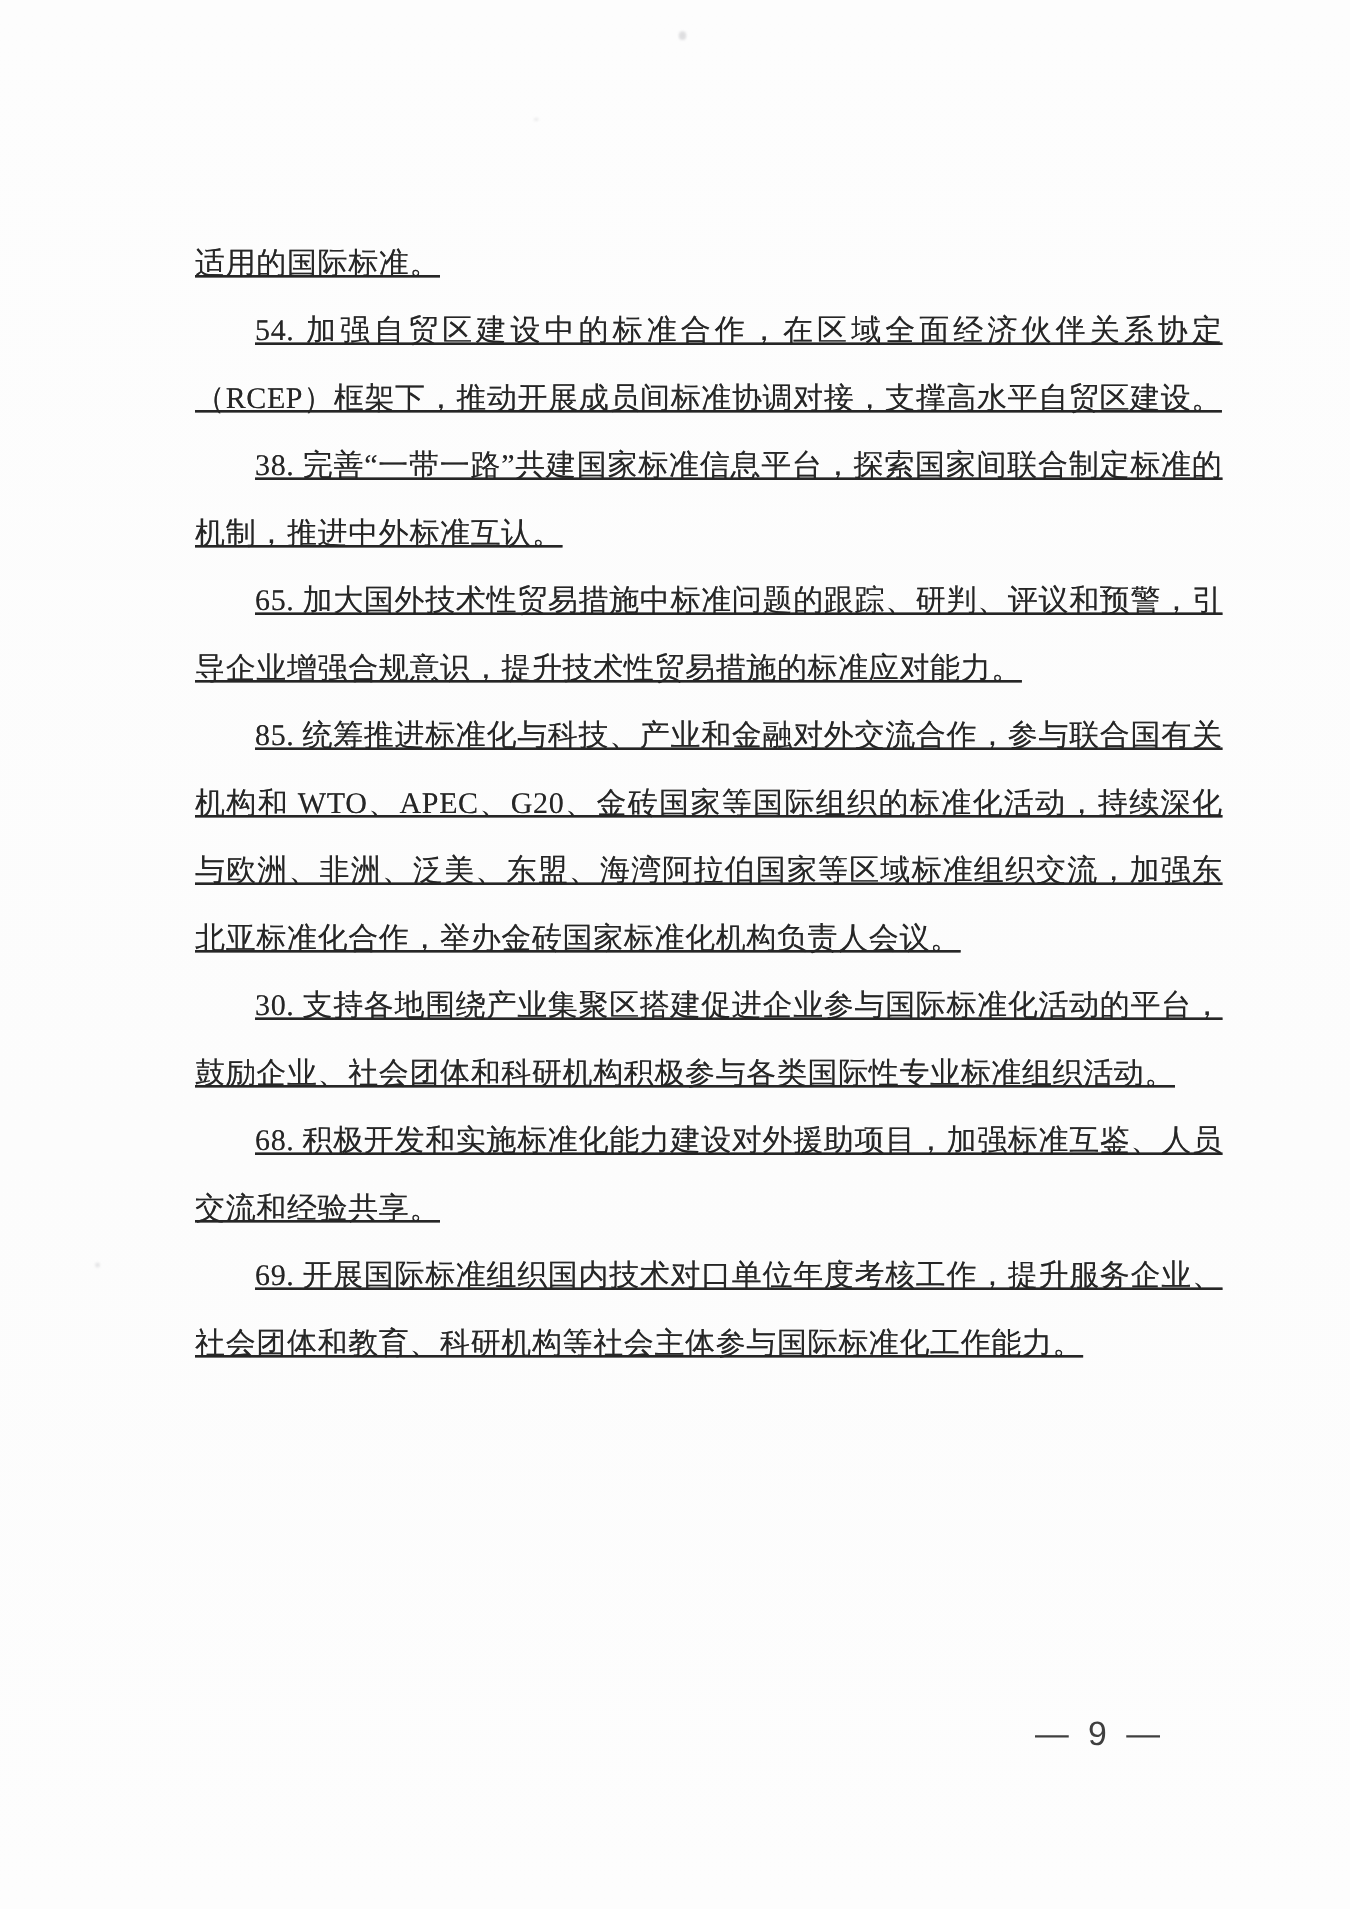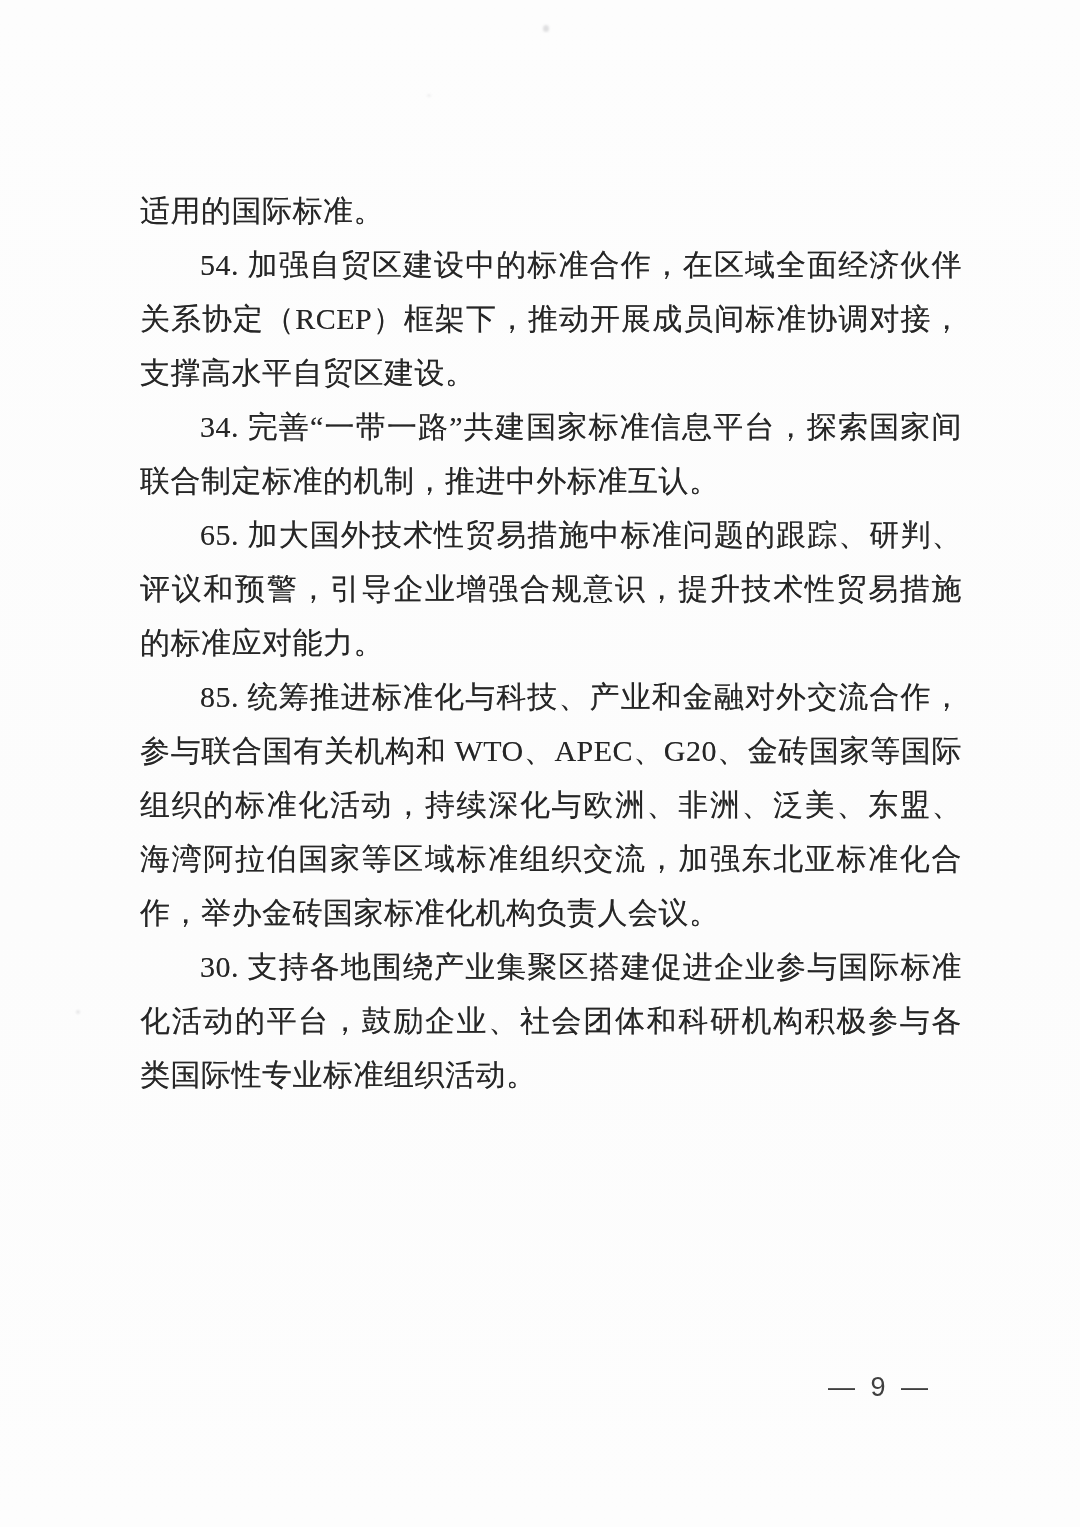--- a/index.html
+++ b/index.html
@@ -15,28 +15,29 @@
     color: #262626;
     font-family: "Liberation Serif", "DejaVu Serif", serif;
   }
   .page {
     position: absolute;
     inset: 0;
     background: linear-gradient(180deg, #fdfdfd 0%, #fcfcfc 60%, #fdfdfd 100%);
   }
   .text-block {
     position: absolute;
-    left: 140px;
+    left: 156px;
     top: 184px;
     width: 822px;
-    font-size: 30px;
+    font-size: 24px;
     line-height: 54px;
     text-align: justify;
     text-justify: inter-ideograph;
     letter-spacing: 0.5px;
+    text-decoration: underline;
   }
   .text-block p {
     margin: 0;
     text-indent: 2em;
     
     text-shadow: 0 0 0.4px rgba(40,40,40,0.55);
   }
   .text-block p.no-indent {
     text-indent: 0;
   }
@@ -62,24 +63,26 @@
   .speck-3 { left: 427px; top: 94px; width: 4px; height: 3px; opacity: 0.15; }
 </style>
 </head>
 <body>
 
 <div class="page">
 
   <div class="text-block">
     <p class="no-indent">适用的国际标准。</p>
     <p>54. 加强自贸区建设中的标准合作，在区域全面经济伙伴关系协定（RCEP）框架下，推动开展成员间标准协调对接，支撑高水平自贸区建设。</p>
-    <p>34. 完善“一带一路”共建国家标准信息平台，探索国家间联合制定标准的机制，推进中外标准互认。</p>
+    <p>38. 完善“一带一路”共建国家标准信息平台，探索国家间联合制定标准的机制，推进中外标准互认。</p>
     <p>65. 加大国外技术性贸易措施中标准问题的跟踪、研判、评议和预警，引导企业增强合规意识，提升技术性贸易措施的标准应对能力。</p>
     <p>85. 统筹推进标准化与科技、产业和金融对外交流合作，参与联合国有关机构和 WTO、APEC、G20、金砖国家等国际组织的标准化活动，持续深化与欧洲、非洲、泛美、东盟、海湾阿拉伯国家等区域标准组织交流，加强东北亚标准化合作，举办金砖国家标准化机构负责人会议。</p>
     <p>30. 支持各地围绕产业集聚区搭建促进企业参与国际标准化活动的平台，鼓励企业、社会团体和科研机构积极参与各类国际性专业标准组织活动。</p>
+    <p>68. 积极开发和实施标准化能力建设对外援助项目，加强标准互鉴、人员交流和经验共享。</p>
+    <p>69. 开展国际标准组织国内技术对口单位年度考核工作，提升服务企业、社会团体和教育、科研机构等社会主体参与国际标准化工作能力。</p>
   </div>
 
   <div class="page-number">— 9 —</div>
 
   <div class="speck speck-1"></div>
   <div class="speck speck-2"></div>
   <div class="speck speck-3"></div>
 
 </div>
 

